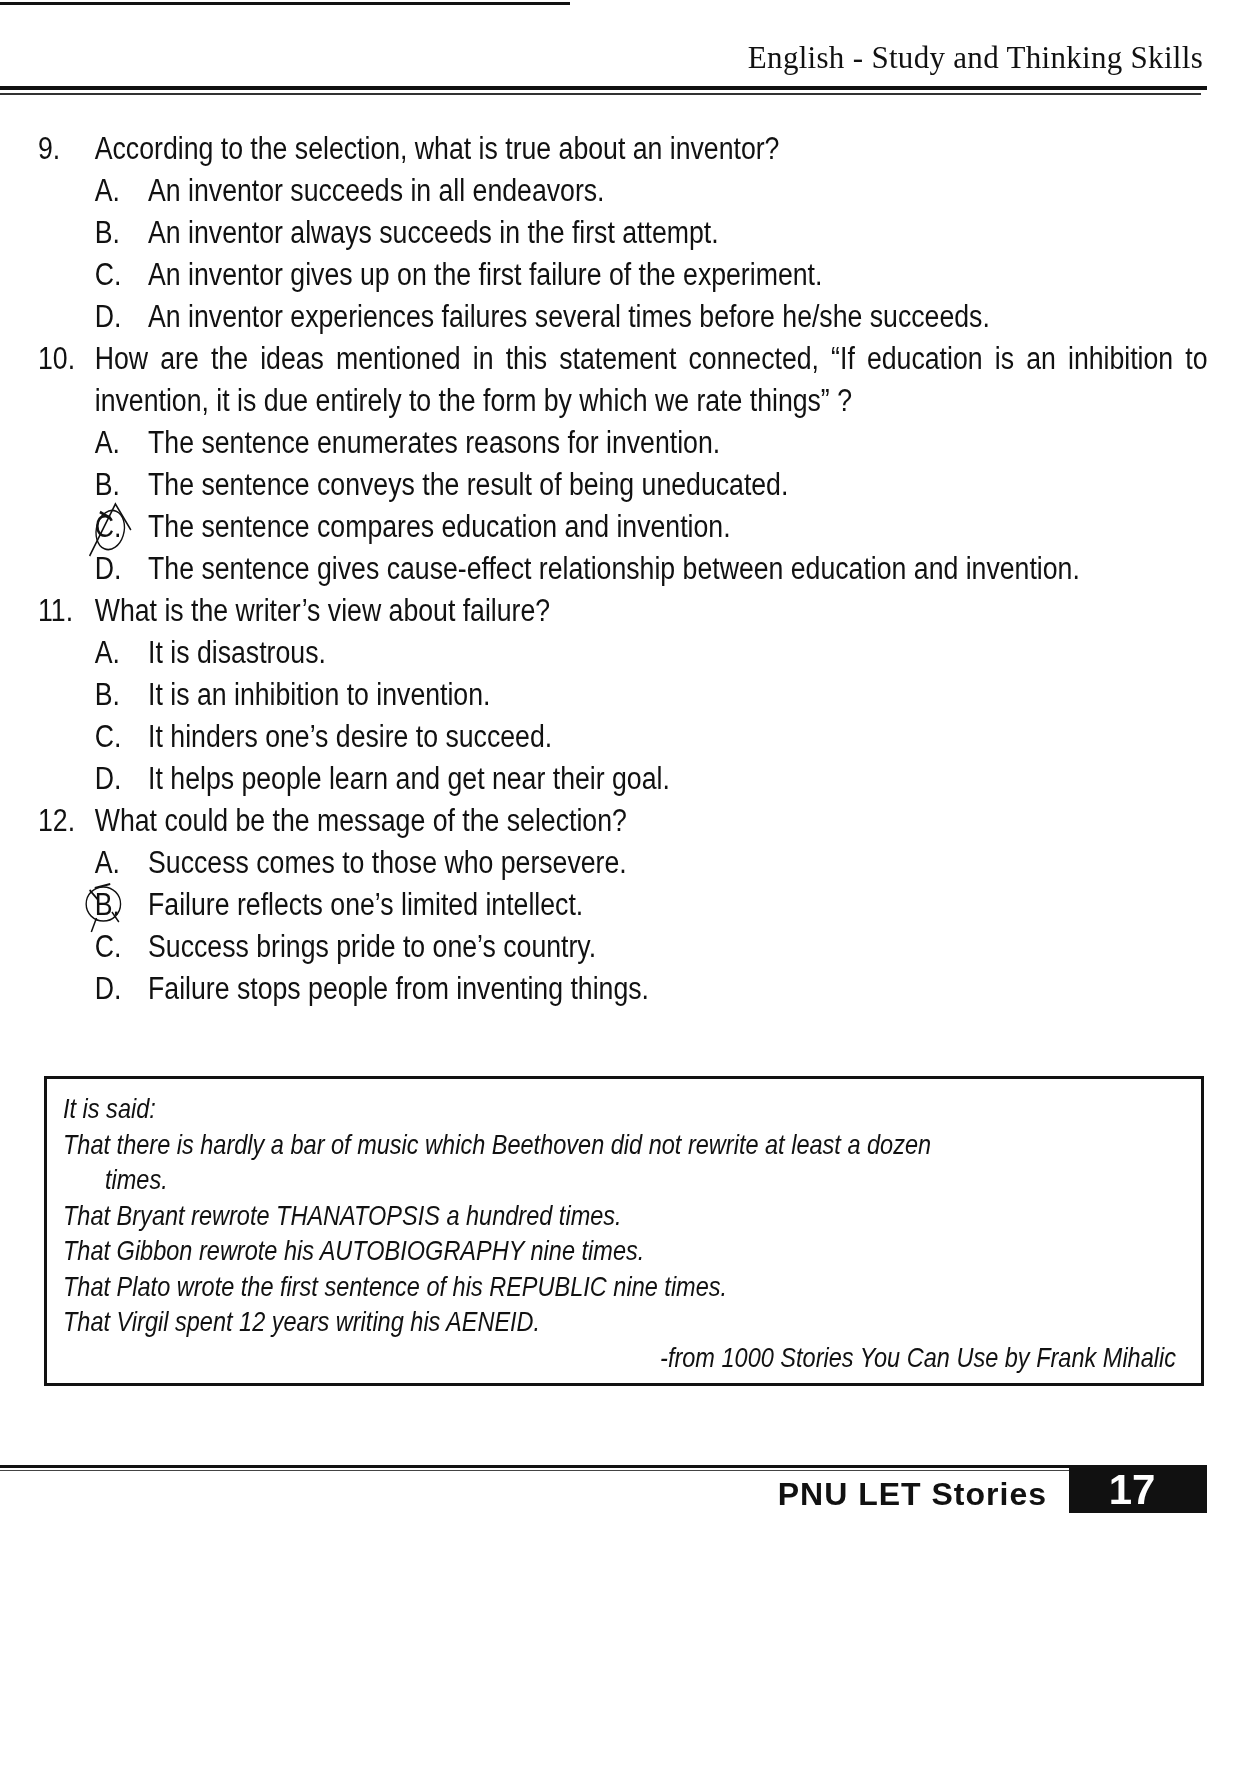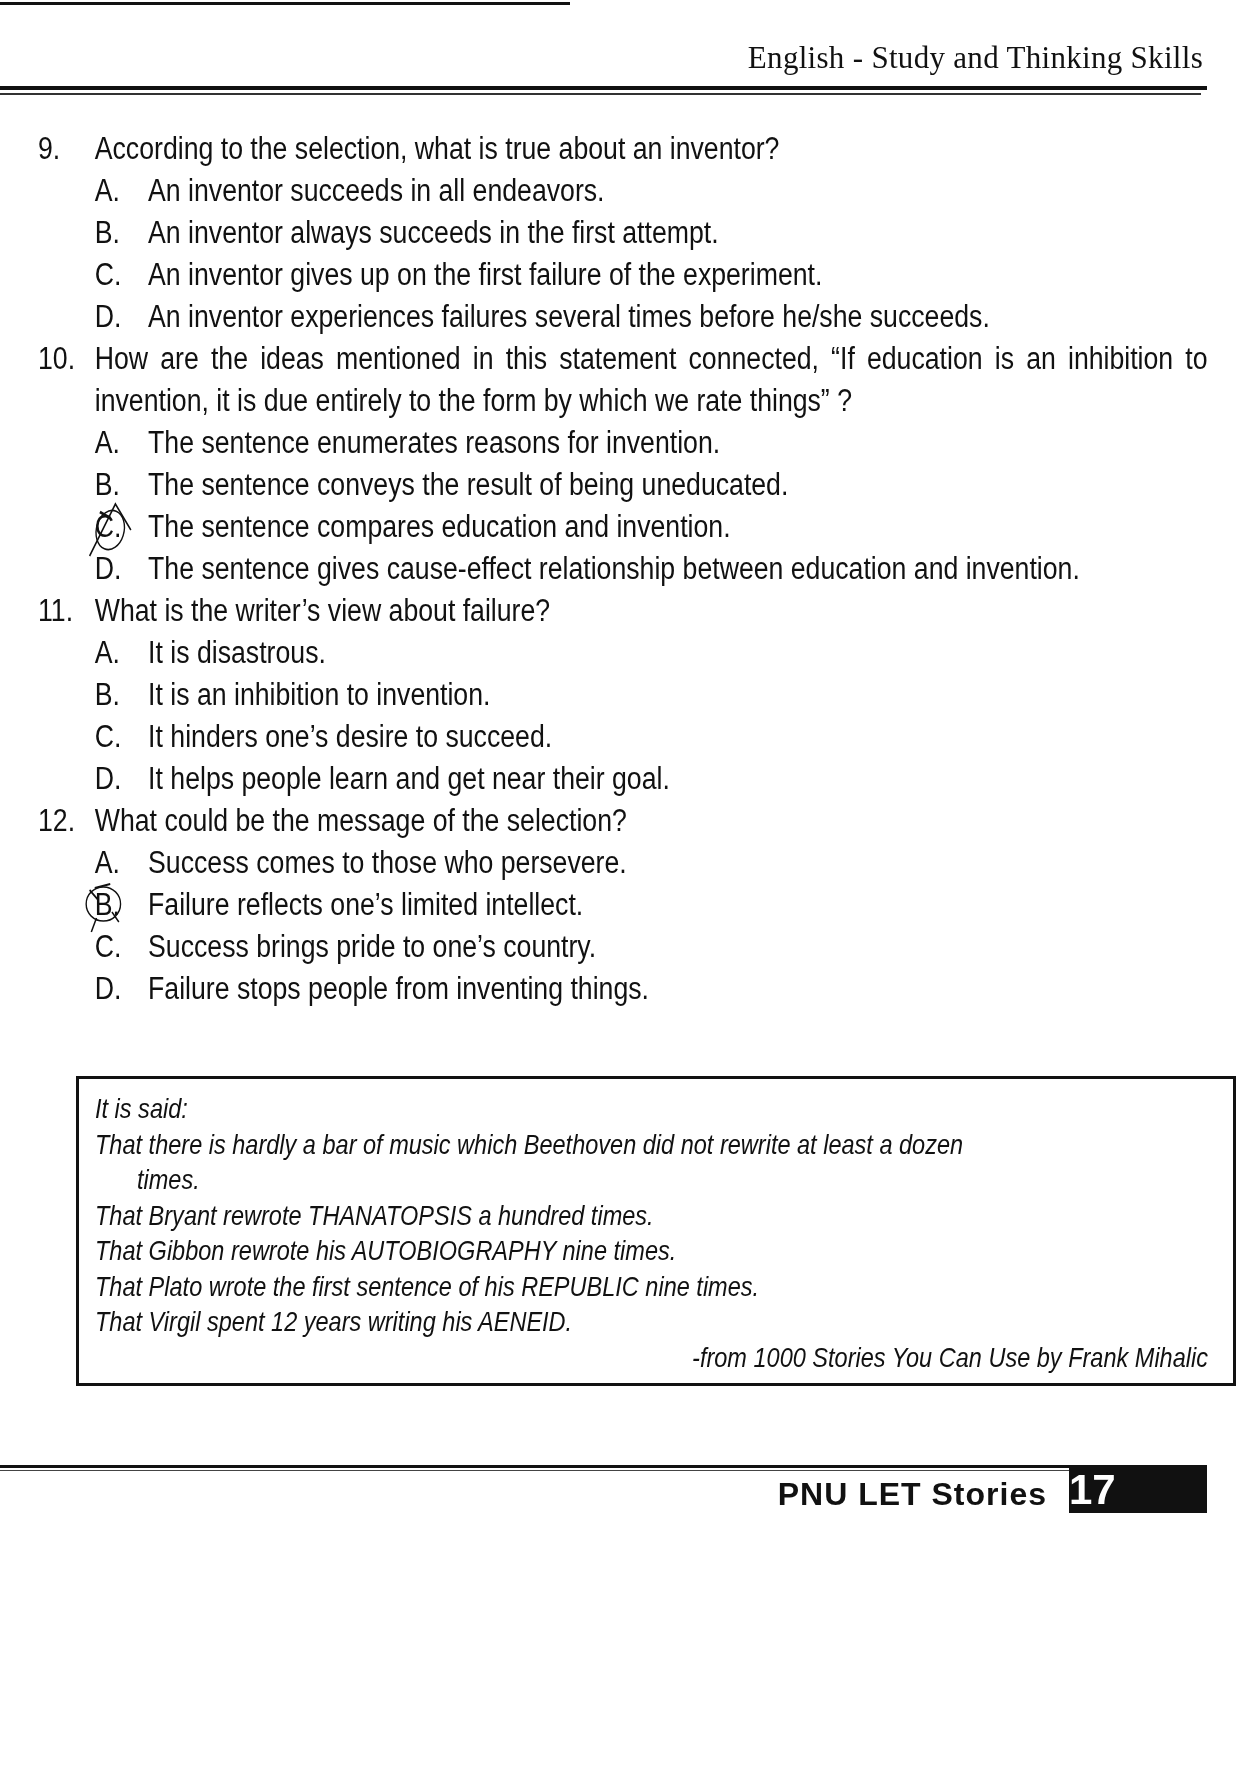--- a/index.html
+++ b/index.html
@@ -10,29 +10,29 @@
   .hr-thin { position:absolute; left:0; right:46px; top:93px; height:1.5px; background:#333; }
   .content { position:absolute; left:38px; top:128px; width:1170px; font-family:"Liberation Sans", sans-serif; font-size:31px; line-height:42px; transform:scaleX(0.86); transform-origin:left top; width:1360px; }
   .q { position:relative; }
   .q-row { display:flex; }
   .q-num { width:66px; flex:none; }
   .q-text { flex:1; text-align:justify; }
   .opt-row { display:flex; padding-left:66px; position:relative; }
   .opt-letter { width:62px; flex:none; }
   .opt-text { flex:1; text-align:justify; }
   .mark { position:absolute; left:50px; top:-6px; width:70px; height:58px; }
-  .quote-box { position:absolute; left:44px; top:1076px; width:1160px; height:310px; border:3px solid #111; font-family:"Liberation Sans", sans-serif; font-style:italic; font-size:28px; line-height:35.5px; box-sizing:border-box; padding:12px 14px 8px 16px;margin-left:32px; }
+  .quote-box { position:absolute; left:44px; top:1076px; width:1160px; height:310px; border:3px solid #111; font-family:"Liberation Sans", sans-serif; font-style:italic; font-size:28px; line-height:35.5px; box-sizing:border-box; padding:12px 14px 8px 16px; }
   .quote-inner { transform:scaleX(0.84); transform-origin:left top; width:1340px; }
   .q-line { white-space:nowrap; }
   .q-indent { padding-left:50px; }
   .q-source { text-align:right; white-space:nowrap; width:1325px; }
   .footer-thick { position:absolute; left:0; right:40px; top:1465px; height:3px; background:#111; }
   .footer-thin { position:absolute; left:0; right:40px; top:1470px; height:1px; background:#444; }
   .footer-title { position:absolute; right:200px; top:1476px; font-family:"Liberation Sans", sans-serif; font-weight:bold; font-size:32px; letter-spacing:1px; }
-  .page-num { position:absolute; right:40px; top:1467px; width:138px; height:46px; background:#111; color:#fff; font-family:"Liberation Sans", sans-serif; font-weight:bold; font-size:42px; text-align:left; padding-right:12px; box-sizing:border-box; line-height:46px; }
+  .page-num { position:absolute; right:40px; top:1467px; width:138px; height:46px; background:#111; color:#fff; font-family:"Liberation Sans", sans-serif; font-weight:bold; font-size:42px; text-align:center; padding-right:12px; box-sizing:border-box; line-height:46px; }
 </style>
 </head>
 <body>
 
 <div class="topline"></div>
 <div class="header-title">English - Study and Thinking Skills</div>
 <div class="hr-thick"></div>
 <div class="hr-thin"></div>
 
 <div class="content">

